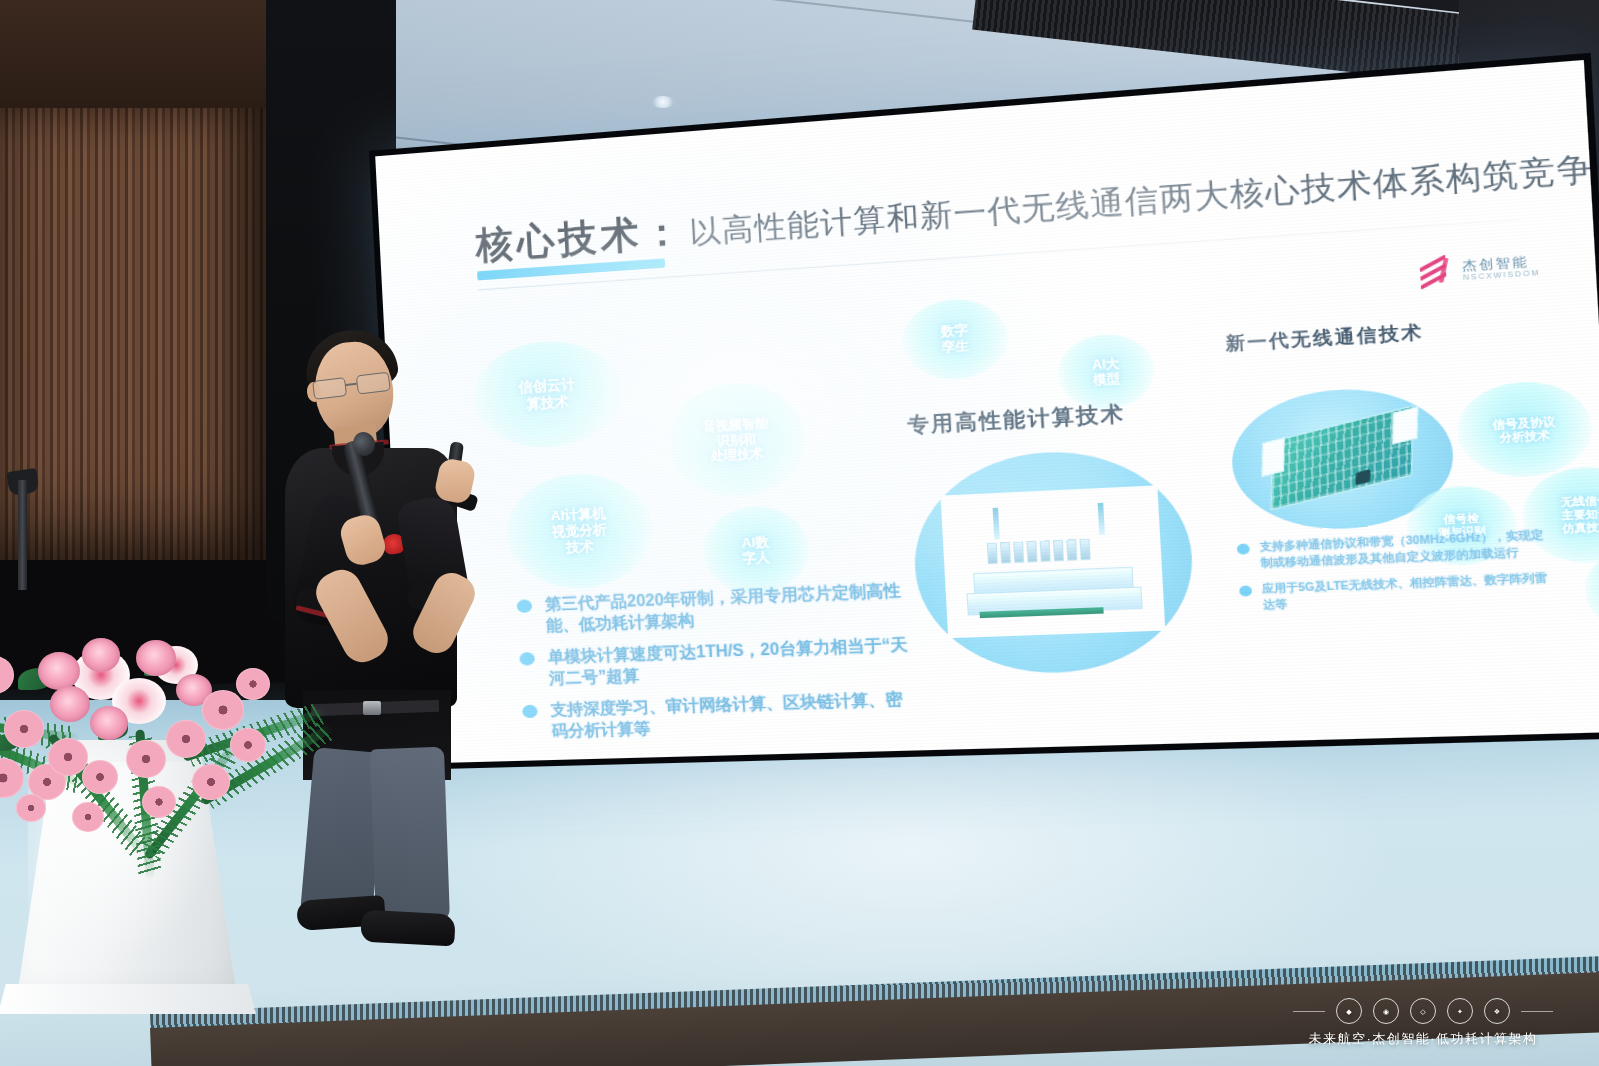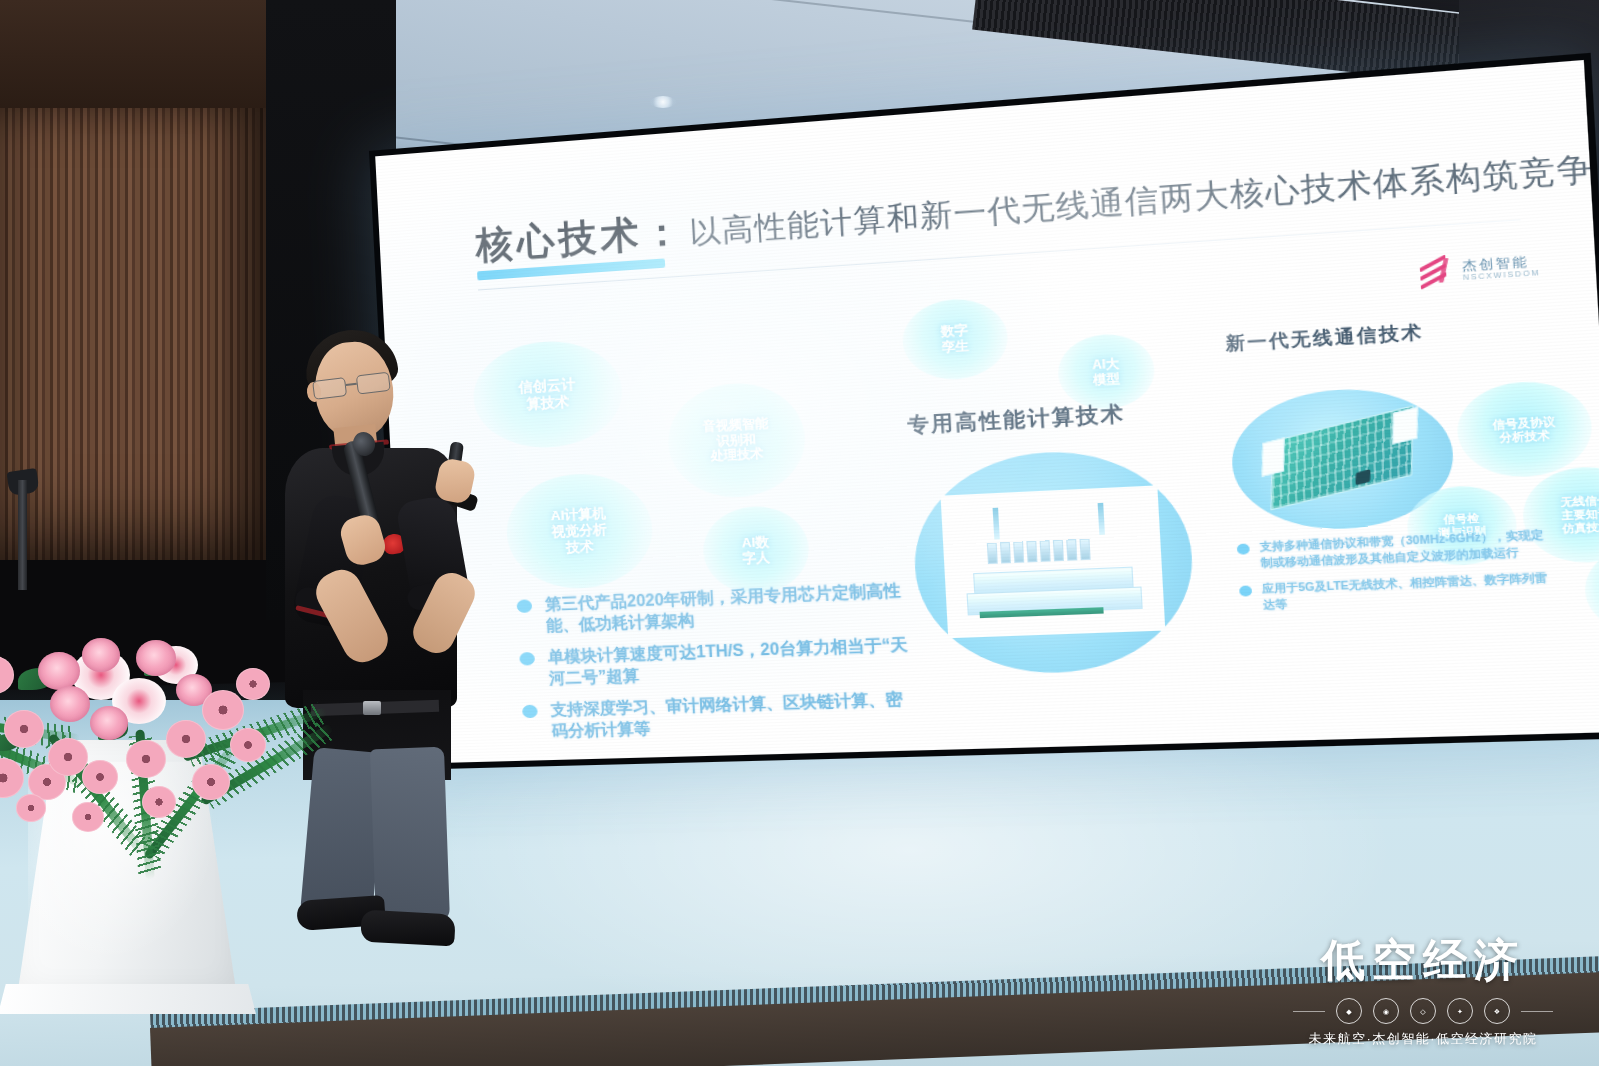--- a/index.html
+++ b/index.html
@@ -750,26 +750,25 @@
       <div class="flower gerbera" style="left:262px; top:152px; width:38px;height:36px;"></div>
       <div class="flower gerbera" style="left:212px; top:174px; width:34px;height:32px;"></div>
       <div class="flower gerbera" style="left:142px; top:190px; width:32px;height:30px;"></div>
       <div class="flower gerbera" style="left:86px;  top:182px; width:30px;height:28px;"></div>
       <div class="flower gerbera" style="left:306px; top:56px;  width:34px;height:32px;"></div>
 
     </div>
   </div>
 
   <div class="watermark">
-    <div class="wm-title">低空经济</div>
     <div class="wm-logos">
       <div class="wm-rule"></div>
       <div class="wm-badge">◆</div>
       <div class="wm-badge">◉</div>
       <div class="wm-badge">◇</div>
       <div class="wm-badge">✦</div>
       <div class="wm-badge">❖</div>
       <div class="wm-rule"></div>
     </div>
-    <div class="wm-sub">未来航空·杰创智能·低空经济研究院</div>
+    <div class="wm-sub">未来航空·杰创智能·低功耗计算架构</div>
   </div>
 
 </div>
 
 </body></html>

